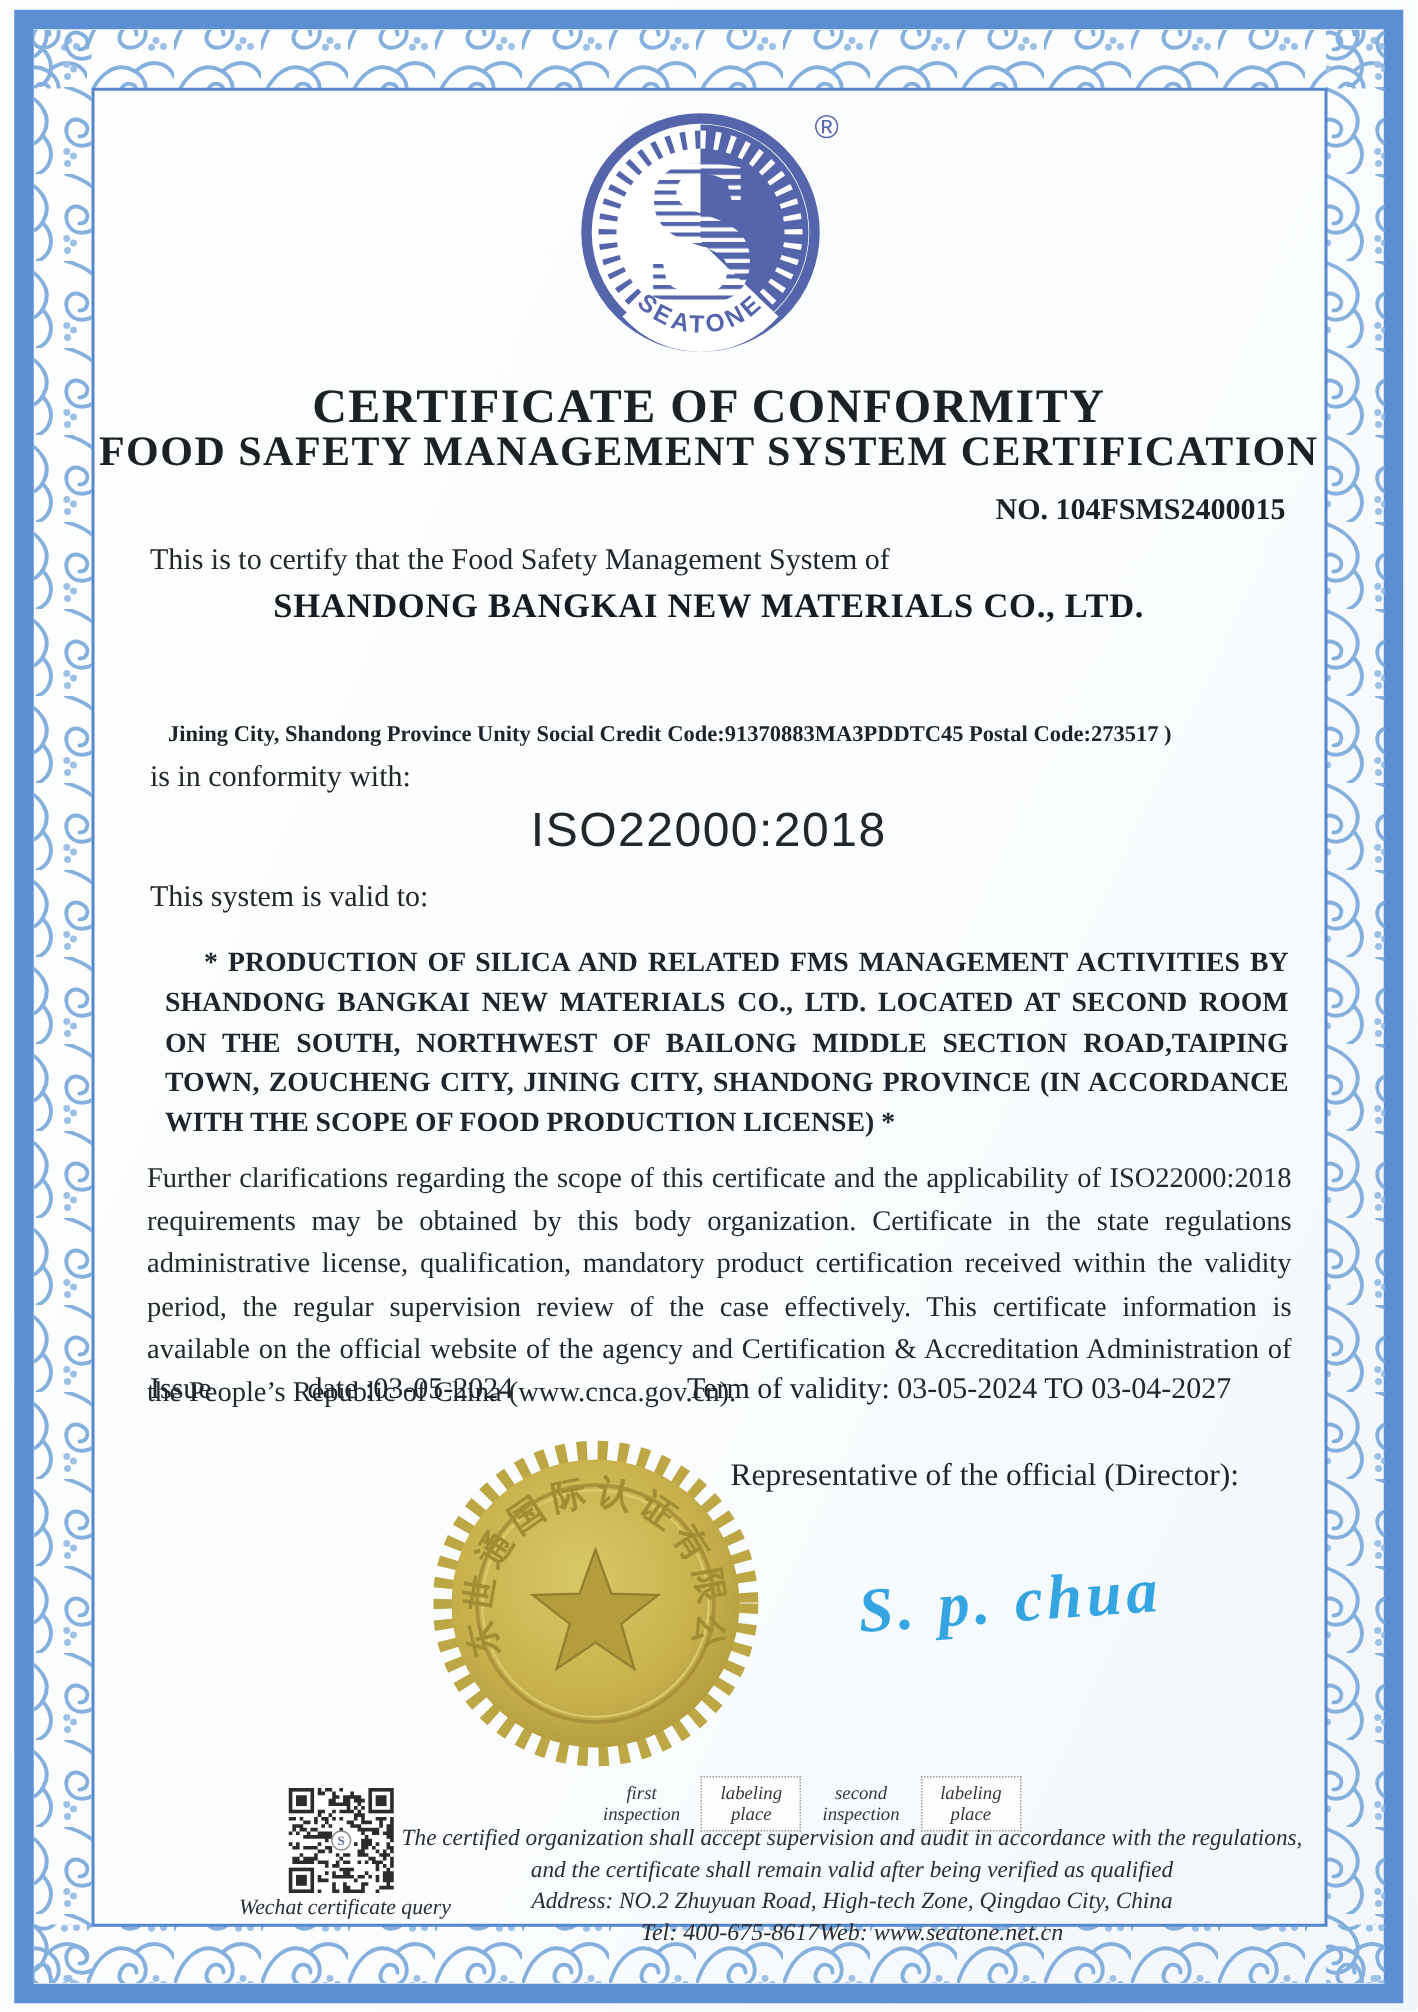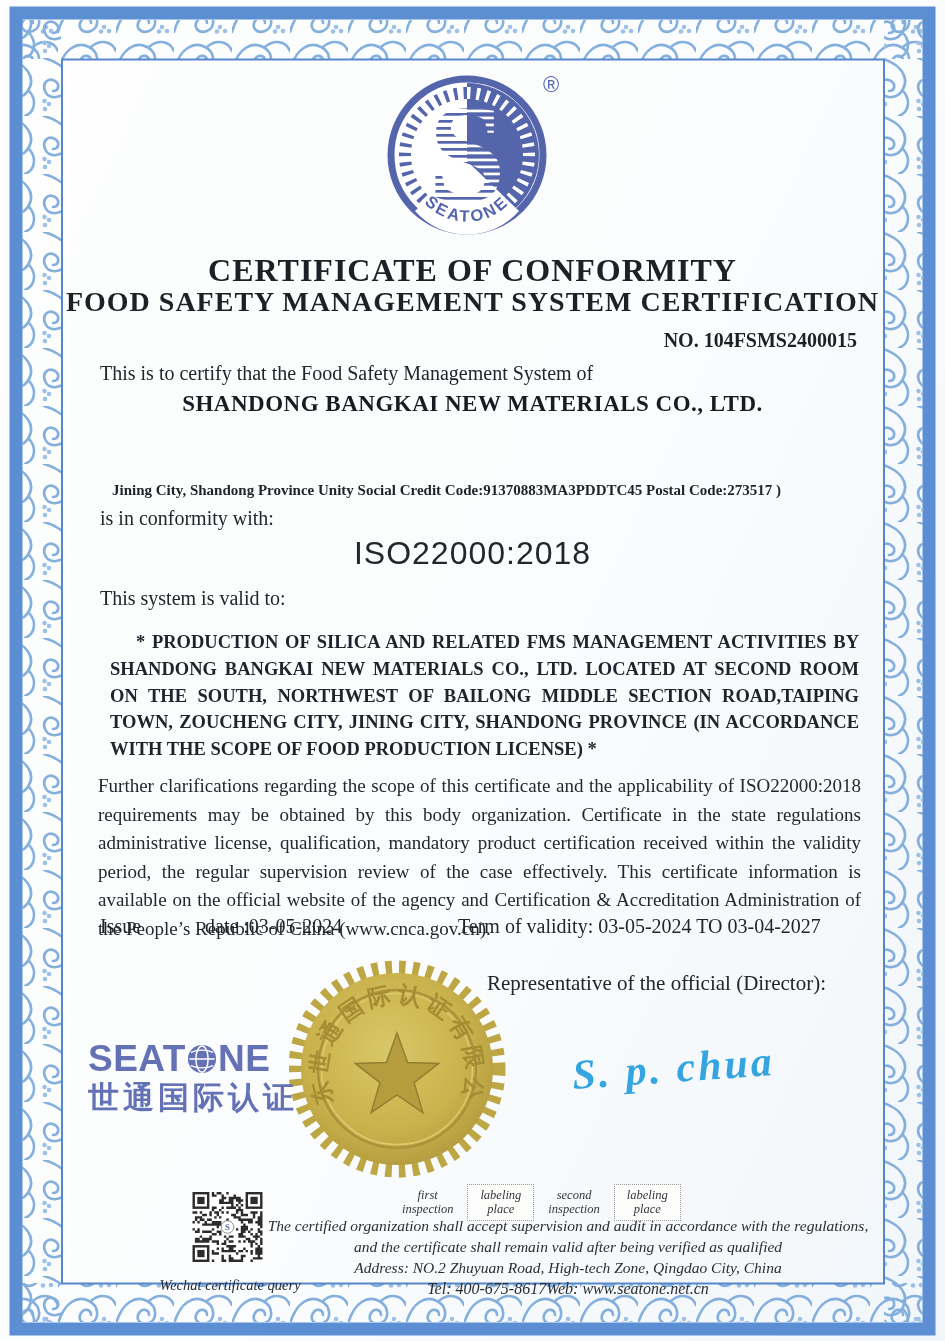--- a/index.html
+++ b/index.html
@@ -44,21 +44,21 @@
   .stamps{top:1184px;left:402px;display:flex;align-items:center;gap:14px;
           font-size:12.5px;font-style:italic;line-height:1.15;text-align:center;color:#33373b;}
   .stamp{white-space:nowrap;text-align:center;}
   .stamp-box{border:1.5px dotted #9a9a9a;padding:3px 12px;background:#fdfdfc;}
   .notes{top:1216px;left:258px;width:620px;text-align:center;font-style:italic;
          font-size:15.5px;line-height:20px;color:#2a2e33;}
   .notes div{white-space:nowrap;margin-bottom:1px;}
   .telweb{display:flex;justify-content:center;font-size:16px;}
   .qr{top:1192px;left:190px;}
   .qr-caption{top:1264px;left:146px;width:168px;text-align:center;font-style:italic;
-              font-size:14.5px;color:#2a2e33;margin-top:13px;}
+              font-size:14.5px;color:#2a2e33;}
 </style>
 </head>
 <body>
 
 <div class="page">
 
   <svg class="frame-svg" width="945" height="1341" viewBox="0 0 945 1341">
     <defs>
       <pattern id="scrollH" patternUnits="userSpaceOnUse" width="58" height="38">
         <g fill="none" stroke="#85b0dd" stroke-width="2.6" stroke-linecap="round">
@@ -151,33 +151,20 @@
         <circle r="79" fill="none" stroke="#ab923a" stroke-width="2.5"></circle>
         <circle r="75.5" fill="none" stroke="#dcca6c" stroke-width="1.5"></circle>
         <path id="sealArc" d="M -64 32 A 70 70 0 1 1 64 32" fill="none"></path>
         <text font-family="DejaVu Sans, sans-serif" font-size="23" font-weight="bold" fill="#a38c32" letter-spacing="5">
           <textPath href="#sealArc" startOffset="50%" text-anchor="middle">山东世通国际认证有限公司</textPath>
         </text>
         <polygon points="0,-36 -10.6,-6.6 -41.8,-5.6 -17.1,13.6 -25.9,43.6 0,26 25.9,43.6 17.1,13.6 41.8,-5.6 10.6,-6.6" fill="#b59d3e" stroke="#937e2e" stroke-width="1.5"></polygon>
       </g>
     </svg>
 
-    <div class="abs wordmark-block">
-      <div class="wordmark">
-        <span>SEAT</span>
-        <svg class="globe" width="30" height="30" viewBox="-16 -16 32 32">
-          <circle r="15" fill="#6471b5"></circle>
-          <ellipse rx="6.5" ry="14" fill="none" stroke="#ffffff" stroke-width="1.6"></ellipse>
-          <line x1="-13.5" y1="0" x2="13.5" y2="0" stroke="#ffffff" stroke-width="1.6"></line>
-          <path d="M-12,-7 Q0,-12 12,-7 M-12,7 Q0,12 12,7" fill="none" stroke="#ffffff" stroke-width="1.4"></path>
-        </svg>
-        <span>NE</span>
-      </div>
-      <div class="wordmark-cn">世通国际认证</div>
-    </div>
 
     <div class="abs stamps">
       <div class="stamp">
         <div>first</div>
         <div>inspection</div>
       </div>
       <div class="stamp stamp-box">
         <div>labeling</div>
         <div>place</div>
       </div>

